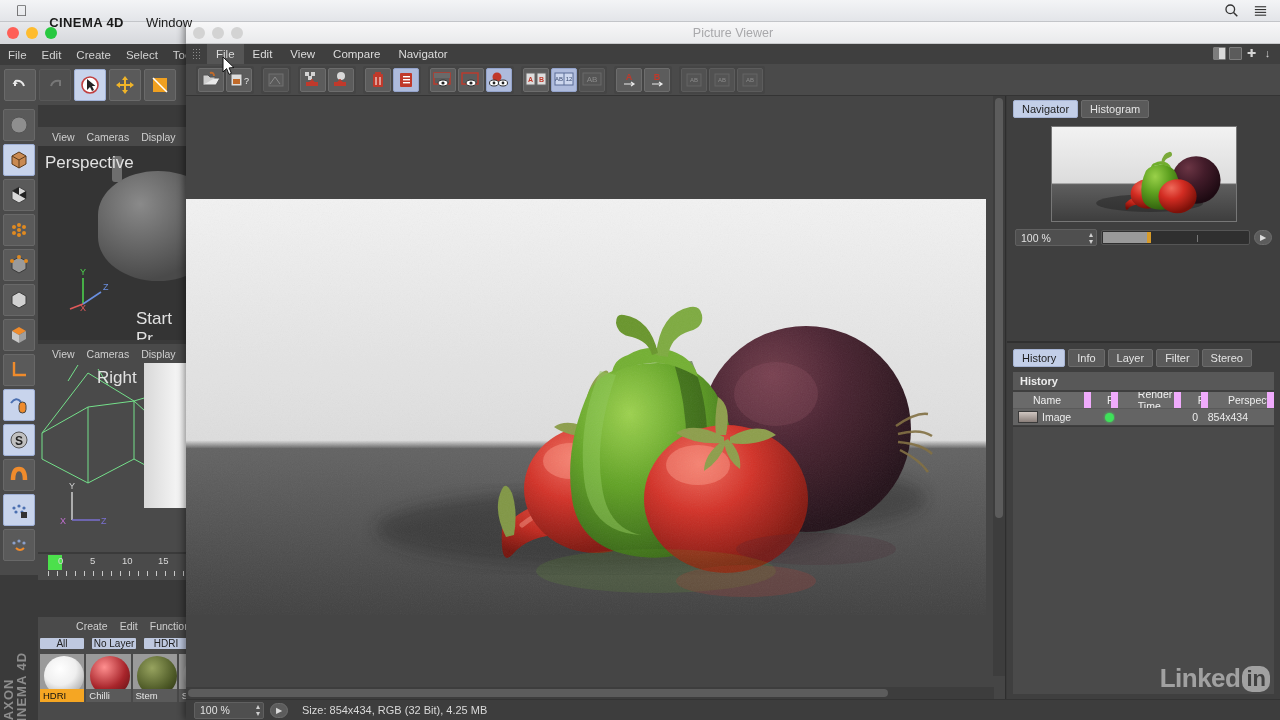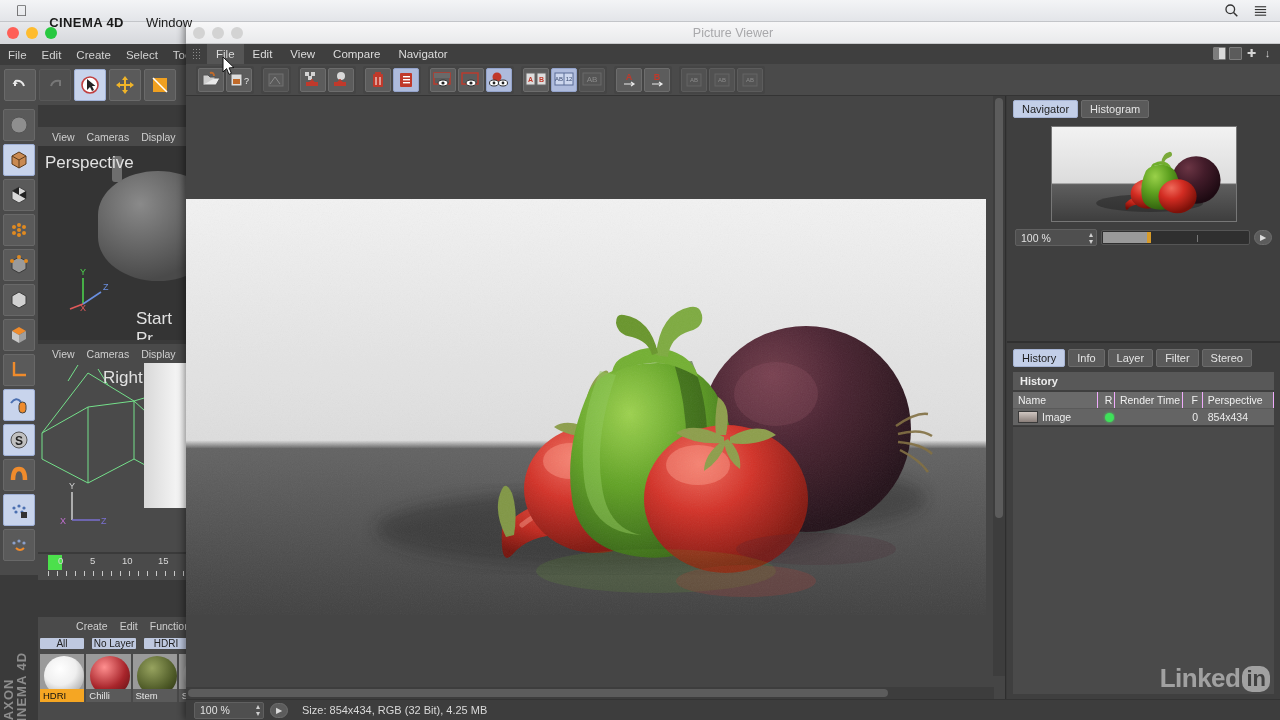--- a/index.html
+++ b/index.html
@@ -147,21 +147,21 @@
   .zoomslider .mark{ position:absolute;left:45px;top:1px;width:4px;height:11px;background:#d79b2a;}
   .zoomslider .tick{ position:absolute;left:95px;top:4px;width:1px;height:7px;background:#777;}
   .roundbtn{ width:18px;height:15px;border-radius:8px;background:#5c5c5c;border:1px solid #6d6d6d;
              display:flex;align-items:center;justify-content:center;font-size:8px;color:#ddd;}
   #dock-sep{ position:absolute; left:0; top:245px; width:273px; height:2px; background:#303030;}
   #history-tabs{ position:absolute; left:0; top:249px; width:273px;}
   #history-title{ position:absolute; left:6px; top:276px; width:261px; height:18px;
      background:#585858; font-size:11px;color:#ededed;display:flex;align-items:center;padding-left:7px;font-weight:bold;}
   #history-table{ position:absolute; left:6px; top:296px; width:261px; }
   .hh{ display:flex; height:16px; background:#6a6a6a; font-size:10.5px; color:#f0f0f0;}
-  .hh div{ border-right:1px solid #f0abfc; padding-left:5px; display:flex;align-items:center;overflow:hidden;}
+  .hh div{ border-right:7px solid #f0abfc; padding-left:20px; display:flex;align-items:center;overflow:hidden;}
   .hr{ display:flex; height:17px; background:#646464; font-size:10.5px; color:#ececec; border-top:1px solid #5a5a5a;}
   .hr div{ padding-left:5px; display:flex;align-items:center;overflow:hidden;}
   .c-name{width:96px;} .c-r{width:18px;justify-content:center;padding-left:0;}
   .c-rt{width:76px;} .c-f{width:22px;justify-content:center;padding-left:0;}
   .c-res{width:80px;}
   .hr .c-name{ gap:4px; }
   .thumb-mini{ width:20px;height:12px;background:linear-gradient(#cfc6c1,#8a7f7a);border:1px solid #3a3a3a;}
   .green-dot{width:9px;height:9px;border-radius:50%;background:#3fe05a;box-shadow:0 0 3px #3fe05a;}
   #history-body{ position:absolute; left:6px; top:330px; width:261px; height:268px; background:#4a4a4a;border-top:1px solid #3a3a3a;}
 
@@ -389,21 +389,21 @@
         <path d="M136 64 L148 68 L136 72 Z" fill="#74e08a"></path>
       </svg>
       <svg style="position:absolute;left:16px;top:115px;" width="56" height="52" viewBox="0 0 56 52">
         <line x1="18" y1="42" x2="18" y2="14" stroke="#cfcfcf" stroke-width="1.5"></line>
         <text x="15" y="11" font-size="9" fill="#cfcfcf">Y</text>
         <line x1="18" y1="42" x2="46" y2="42" stroke="#7a6fd0" stroke-width="1.5"></line>
         <text x="47" y="46" font-size="9" fill="#7a6fd0">Z</text>
         <text x="6" y="46" font-size="9" fill="#c06fd0">X</text>
       </svg>
     </div>
-    <span class="vp-label" style="left:17px;top:24px;padding-left:48px;">Right</span>
+    <span class="vp-label" style="left:11px;top:24px;padding-left:48px;">Right</span>
   </div>
 
   <div id="timeline">
     <div class="tl-ruler">
       <span class="tl-green"></span>
       <span class="tl-num" style="left:20px;">0</span>
       <span class="tl-num" style="left:52px;">5</span>
       <span class="tl-num" style="left:84px;">10</span>
       <span class="tl-num" style="left:120px;">15</span>
       <span class="tl-ticks"></span>

